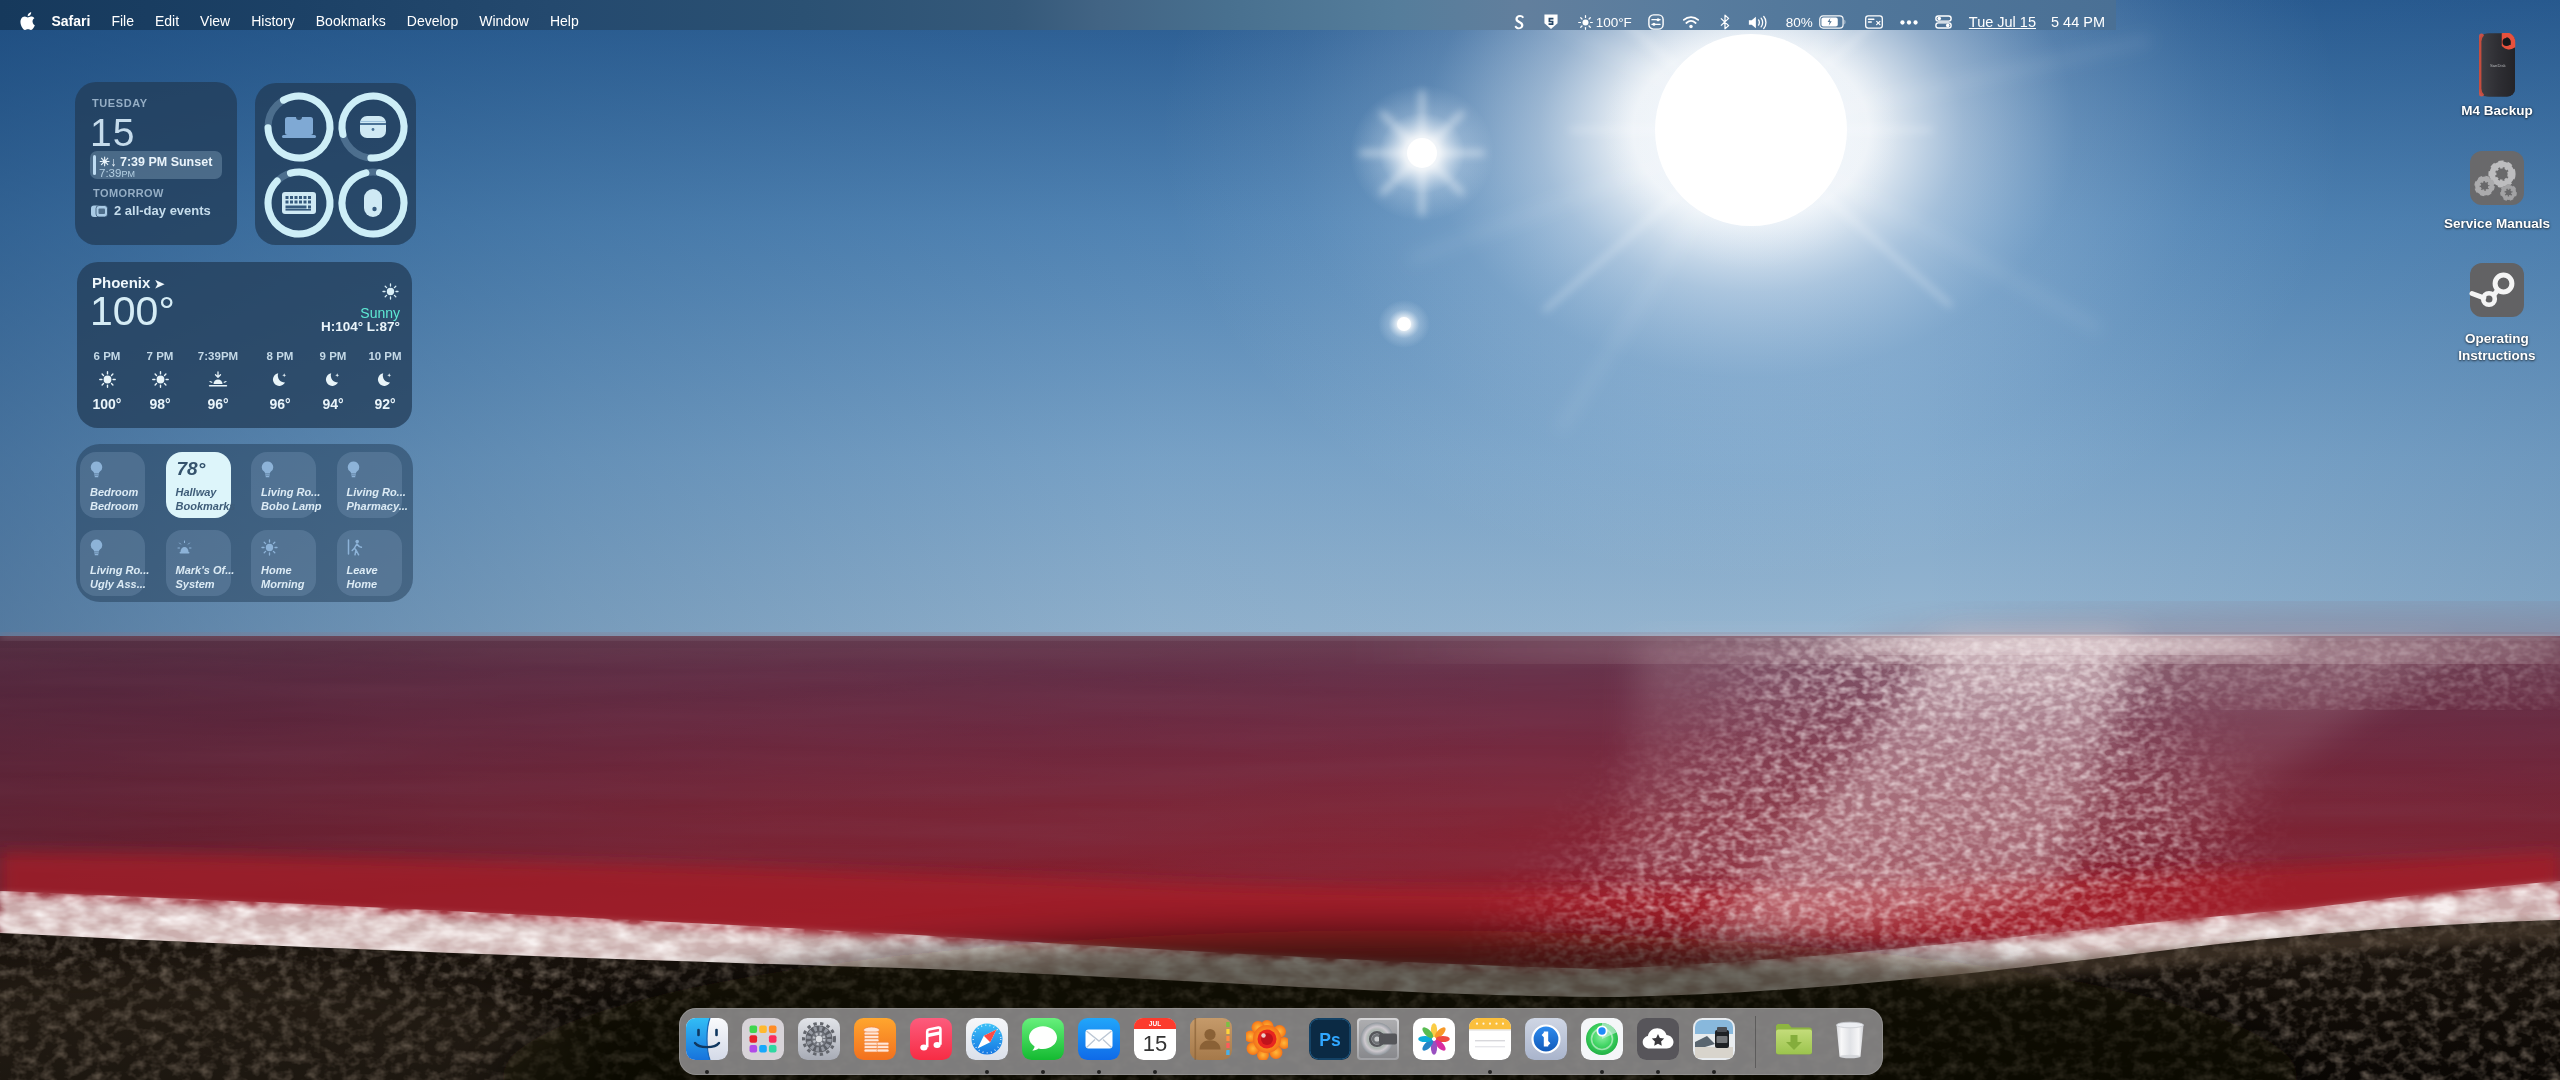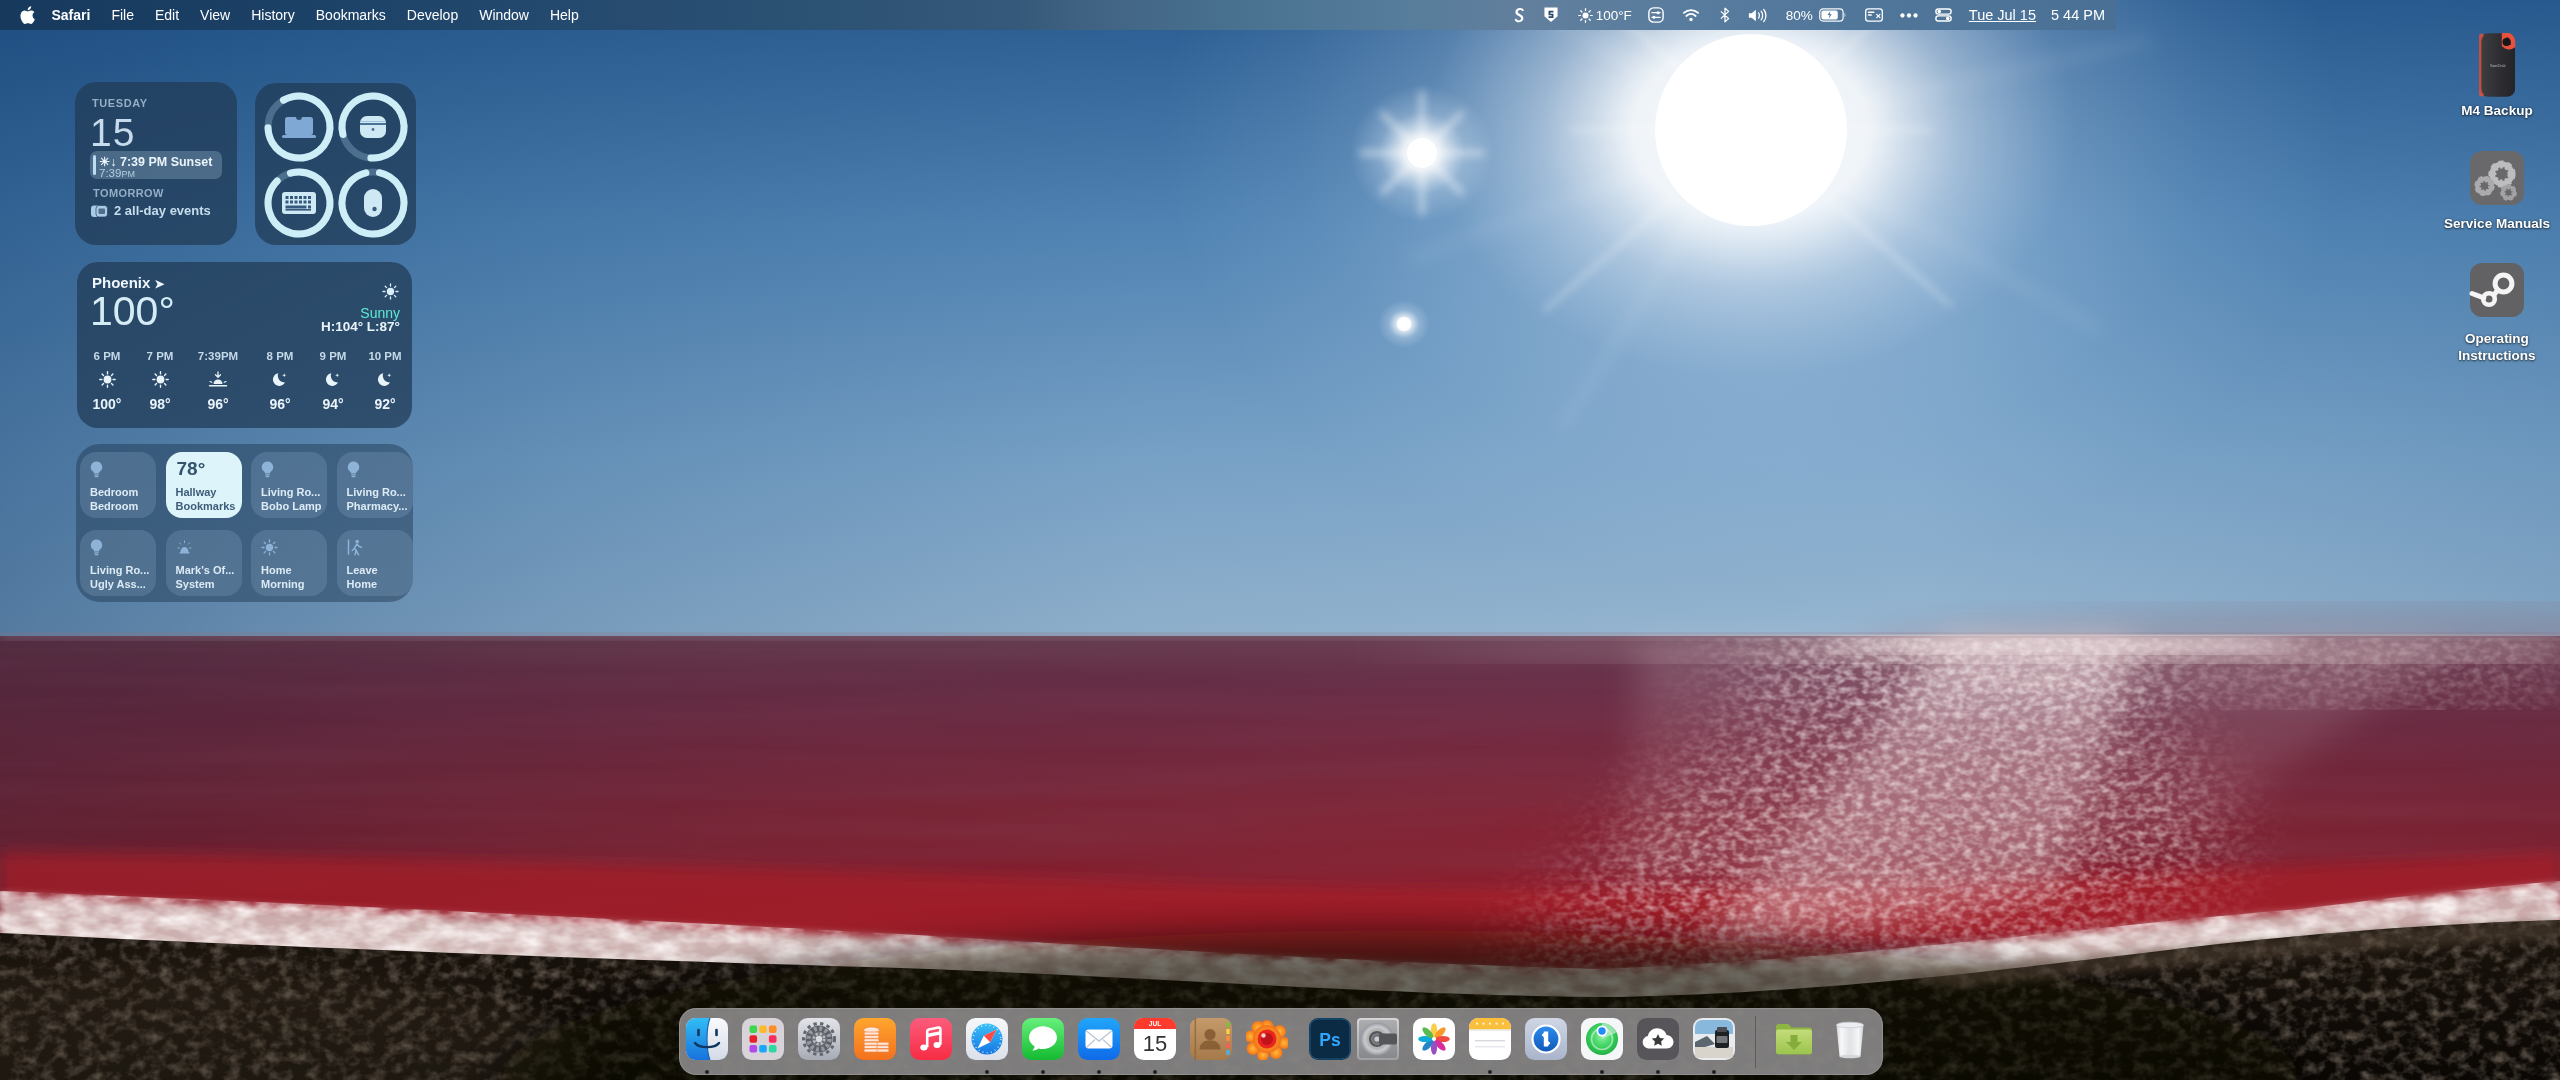--- a/index.html
+++ b/index.html
@@ -4,31 +4,31 @@
 <style>
   html,body{margin:0;padding:0;width:2560px;height:1080px;overflow:hidden;}
   body{font-family:"Liberation Sans",sans-serif;position:relative;background:#000;}
   #wall{position:absolute;left:0;top:0;width:2560px;height:1080px;}
   
   #menubar{position:absolute;left:0;top:0;width:2116px;height:30px;
     background:linear-gradient(to right,
       #16395c 0%, #1c4166 14%, #24496e 26%, #2b5173 38%, #35597a 48%,
       #426484 52%, #48708f 58%, #557d9b 66%, #627f9d 72%, #587c9e 80%,
       #50769a 88%, #4a7095 100%);
-    display:flex;align-items:center;color:#fff;font-size:14px;}
+    display:flex;align-items:flex-end;color:#fff;font-size:14px;}
   #menubar .left{display:flex;align-items:center;gap:0;}
   #menubar .mi{padding:0 10.5px;white-space:nowrap;}
   #menubar .right{margin-left:auto;display:flex;align-items:center;}
   
   .widget{position:absolute;border-radius:21px;background:rgba(34,60,87,0.74);}
   .wcol{position:absolute;top:88px;width:44px;text-align:center;color:#d5e6f0;}
   .wcol .wh{font-size:11.5px;font-weight:bold;color:#c4d9e7;}
   .wcol .wi{margin-top:9px;height:19px;}
   .wcol .wt{margin-top:6px;font-size:14px;font-weight:bold;color:#e9f4fa;}
-  .htile{position:absolute;width:76px;height:66px;border-radius:16px;background:rgba(125,156,188,0.32);}
+  .htile{position:absolute;width:65px;height:66px;border-radius:16px;background:rgba(125,156,188,0.32);font-style:italic;}
   .hico{position:absolute;left:10px;top:9px;}
   .hl1{position:absolute;left:10px;top:34px;font-size:11px;font-weight:bold;color:#dcebf5;white-space:nowrap;}
   .hl2{position:absolute;left:10px;top:47.5px;font-size:11px;font-weight:bold;color:#dcebf5;white-space:nowrap;}
   
   #dock{position:absolute;left:679px;top:1008px;width:1204px;height:67px;
     border-radius:17px;background:rgba(148,146,148,0.84);
     box-shadow:inset 0 0 0 1px rgba(255,255,255,0.14);}
   .dicon{position:absolute;width:42px;height:42px;top:1018px;}
   .ddot{position:absolute;width:4px;height:4px;border-radius:50%;background:#222;top:1069.5px;}
   .dlabel{position:absolute;width:160px;text-align:center;font-size:13.5px;font-weight:bold;color:#fff;

